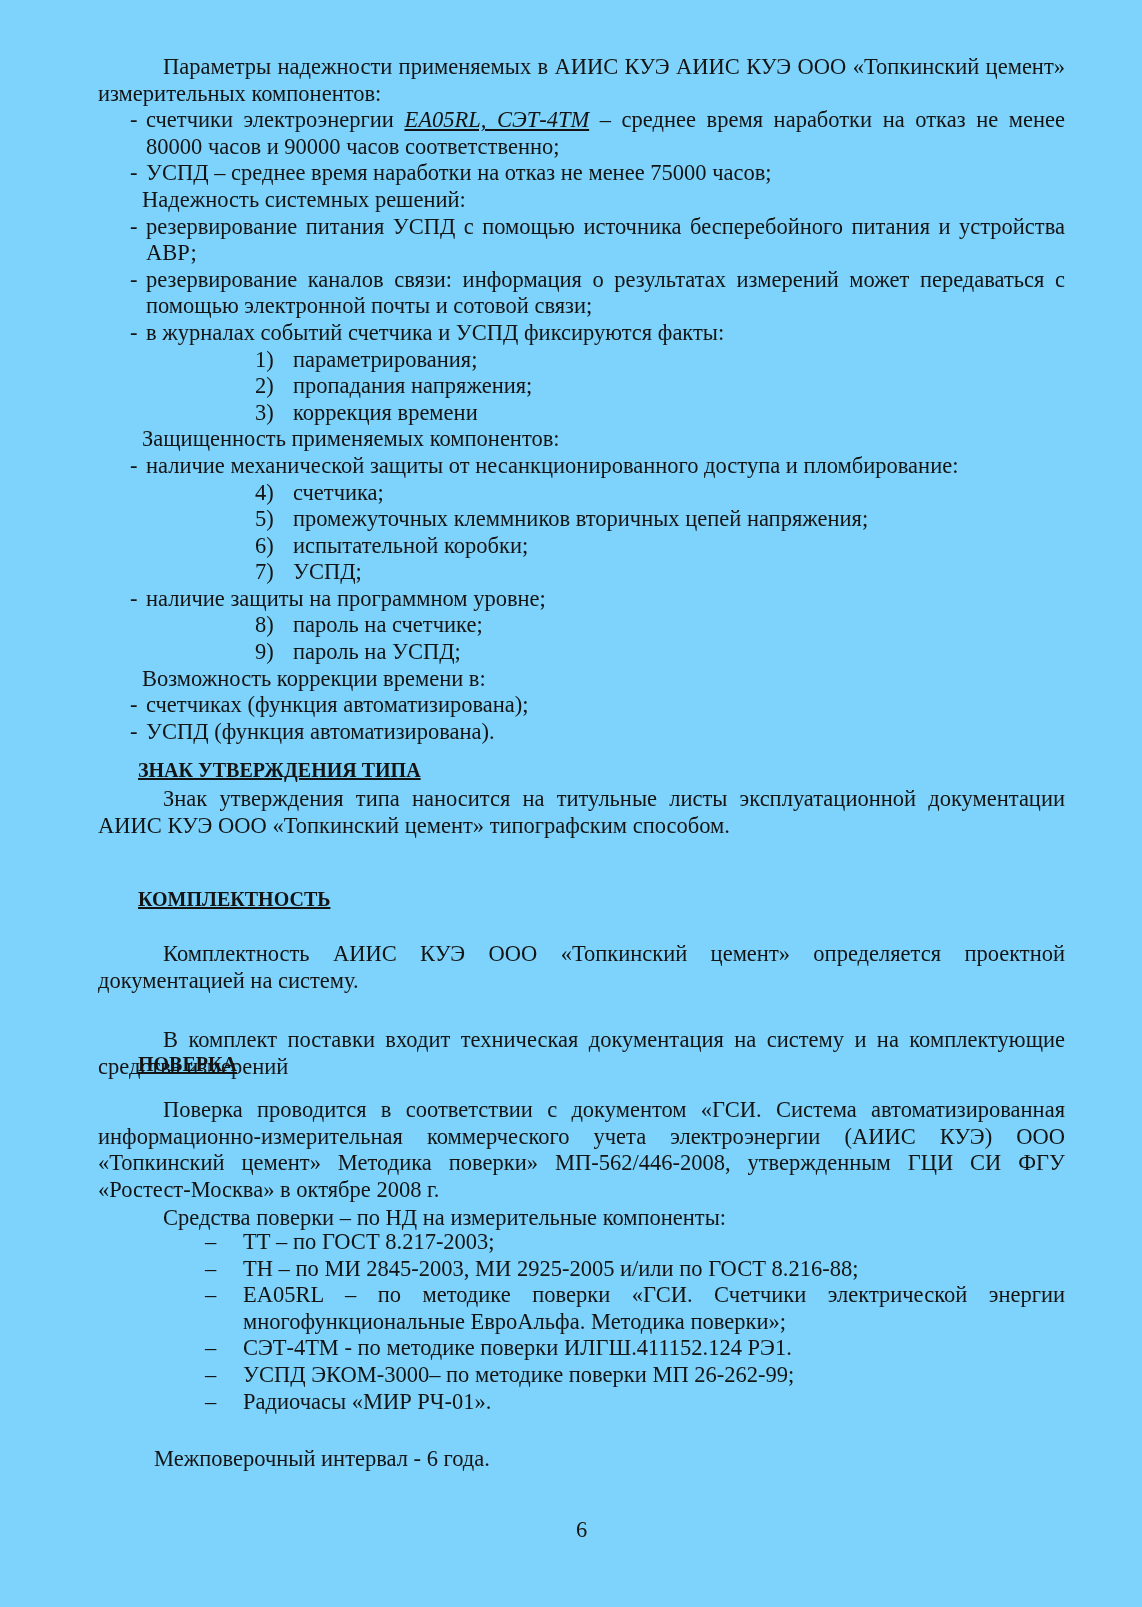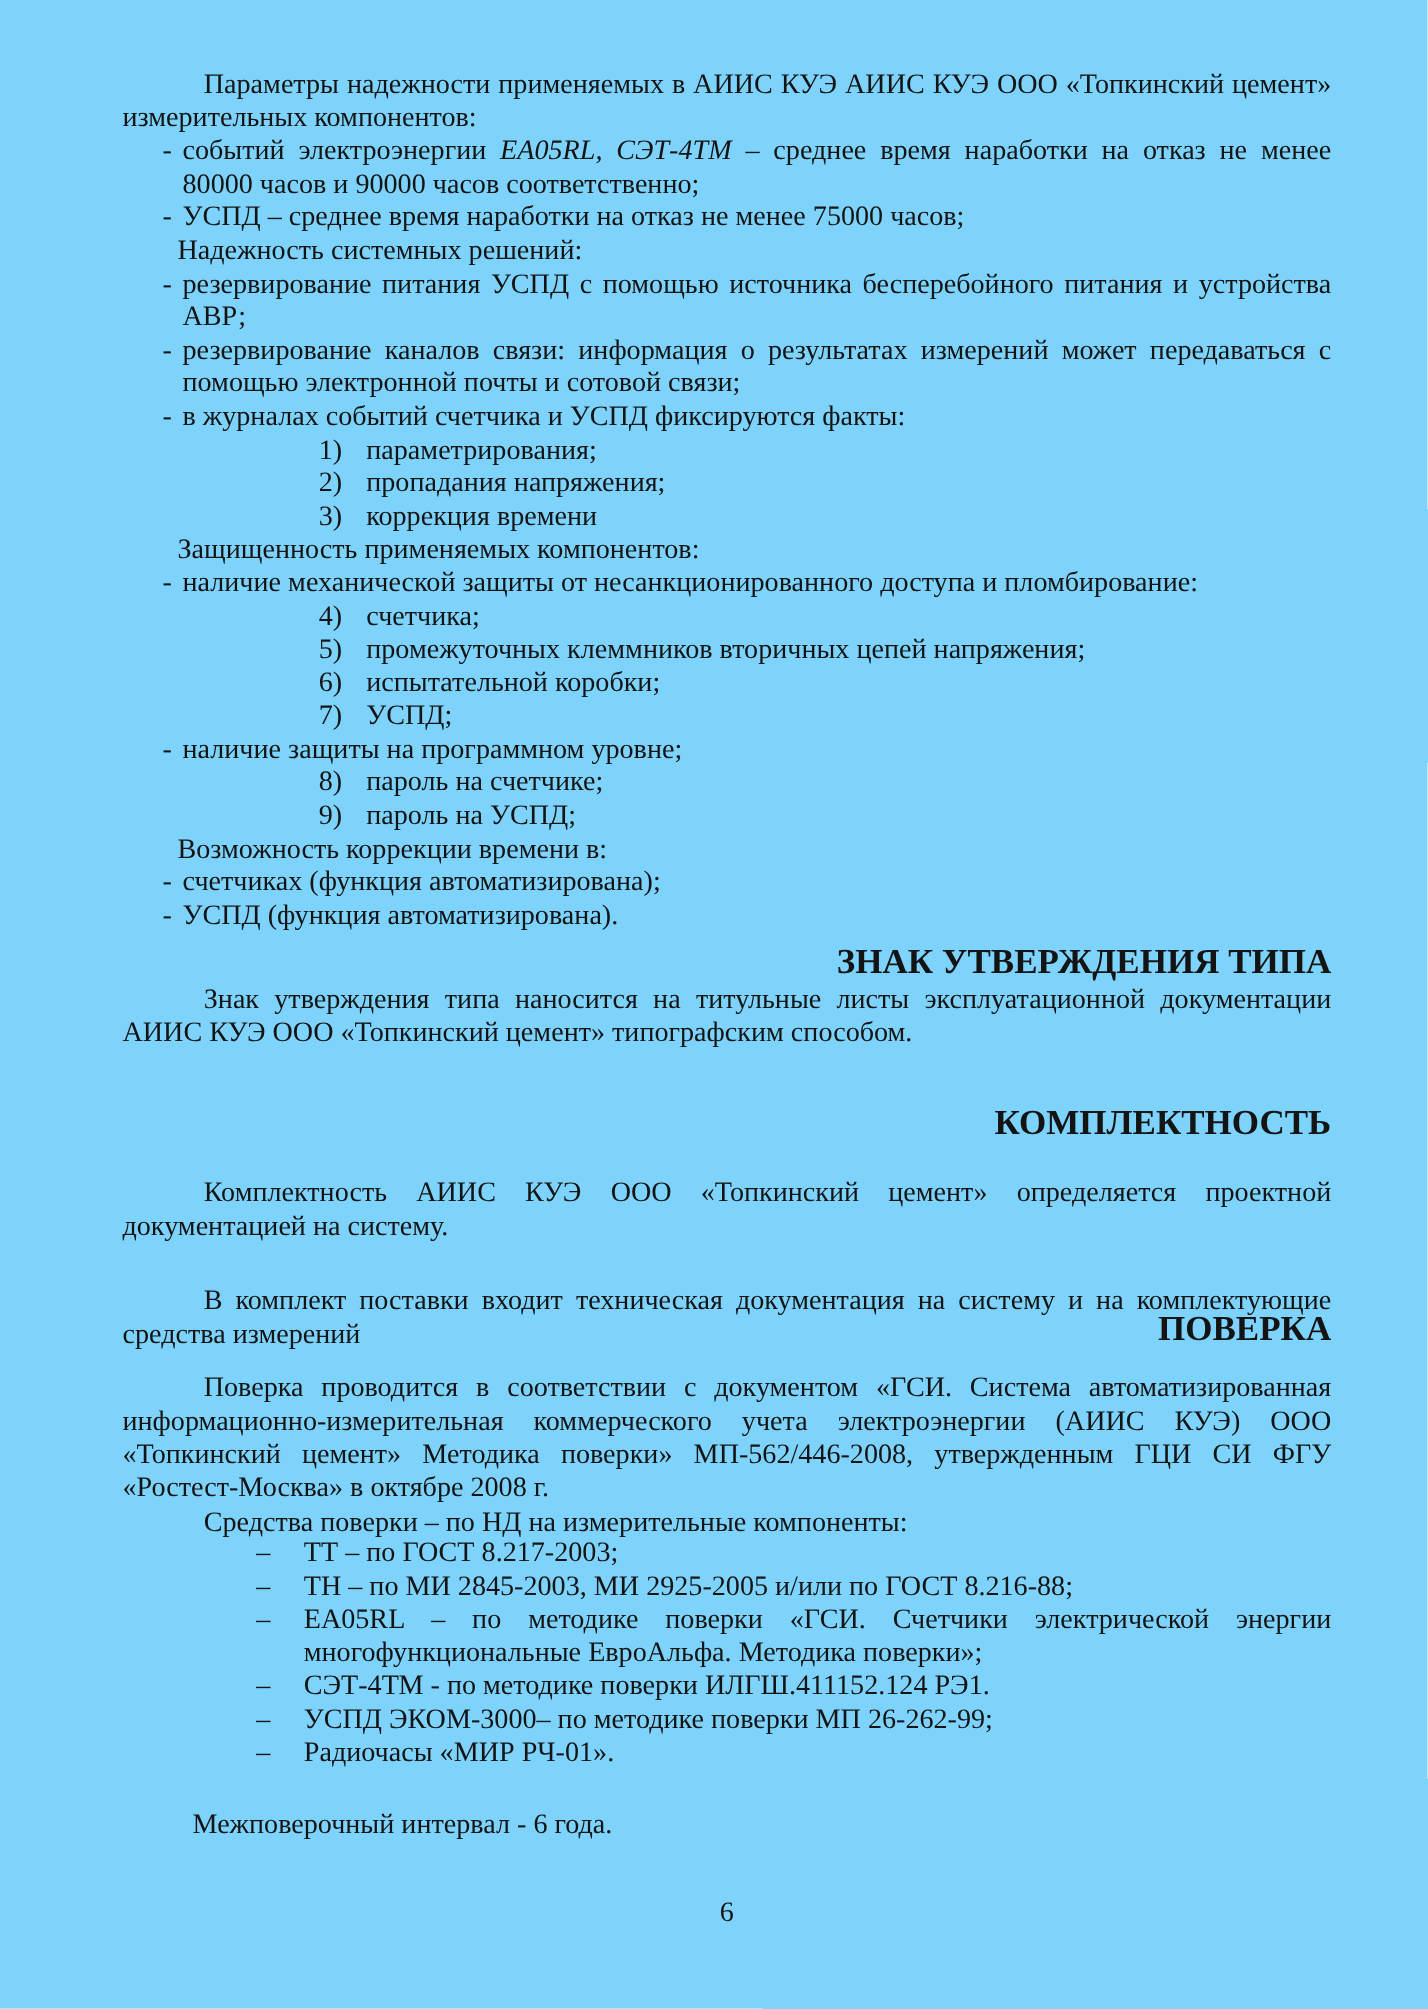--- a/index.html
+++ b/index.html
@@ -22,24 +22,25 @@
     position: absolute;
     left: 98px;
     width: 967px;
   }
   .para {
     text-align: justify;
     text-indent: 65px;
   }
   .hd {
     font-weight: 700;
-    font-size: 28px;
-    text-align: right;
+    font-size: 20px;
+    text-align: left;
     padding-left: 40px; 
     white-space: nowrap;
+    text-decoration: underline;
   }
   .li1 {
     position: relative;
     padding-left: 48px;
     text-align: justify;
   }
   .li1 > .mk {
     position: absolute;
     left: 32px;
   }
@@ -56,21 +57,21 @@
   }
   .li3 {
     position: relative;
     padding-left: 145px;
     text-align: justify;
   }
   .li3 > .mk {
     position: absolute;
     left: 107px;
   }
-  .it { font-style: italic; }
+  .it { font-style: italic; text-decoration: underline; }
   .interval { text-indent: 56px; }
   .pageno {
     position: absolute;
     left: 98px;
     top: 1517px;
     width: 967px;
     text-align: center;
   }
   
   .sec-reliability { top: 54px; }
@@ -88,21 +89,21 @@
 </head>
 <body>
 
 <div class="page">
 
   <div class="sec sec-reliability">
     <div class="para">Параметры надежности применяемых в АИИС КУЭ АИИС КУЭ ООО «Топкинский цемент» измерительных компонентов:</div>
 
     <div class="li1">
       <span class="mk">-</span>
-      <span><span>событий электроэнергии </span><span class="it">EA05RL, СЭТ-4ТМ</span><span> – среднее время наработки на отказ не менее 80000 часов и 90000 часов соответственно;</span></span>
+      <span><span>счетчики электроэнергии </span><span class="it">EA05RL, СЭТ-4ТМ</span><span> – среднее время наработки на отказ не менее 80000 часов и 90000 часов соответственно;</span></span>
     </div>
 
     <div class="li1">
       <span class="mk">-</span>
       <span>УСПД – среднее время наработки на отказ не менее 75000 часов;</span>
     </div>
 
     <div class="subhead">Надежность системных решений:</div>
 
     <div class="li1">

